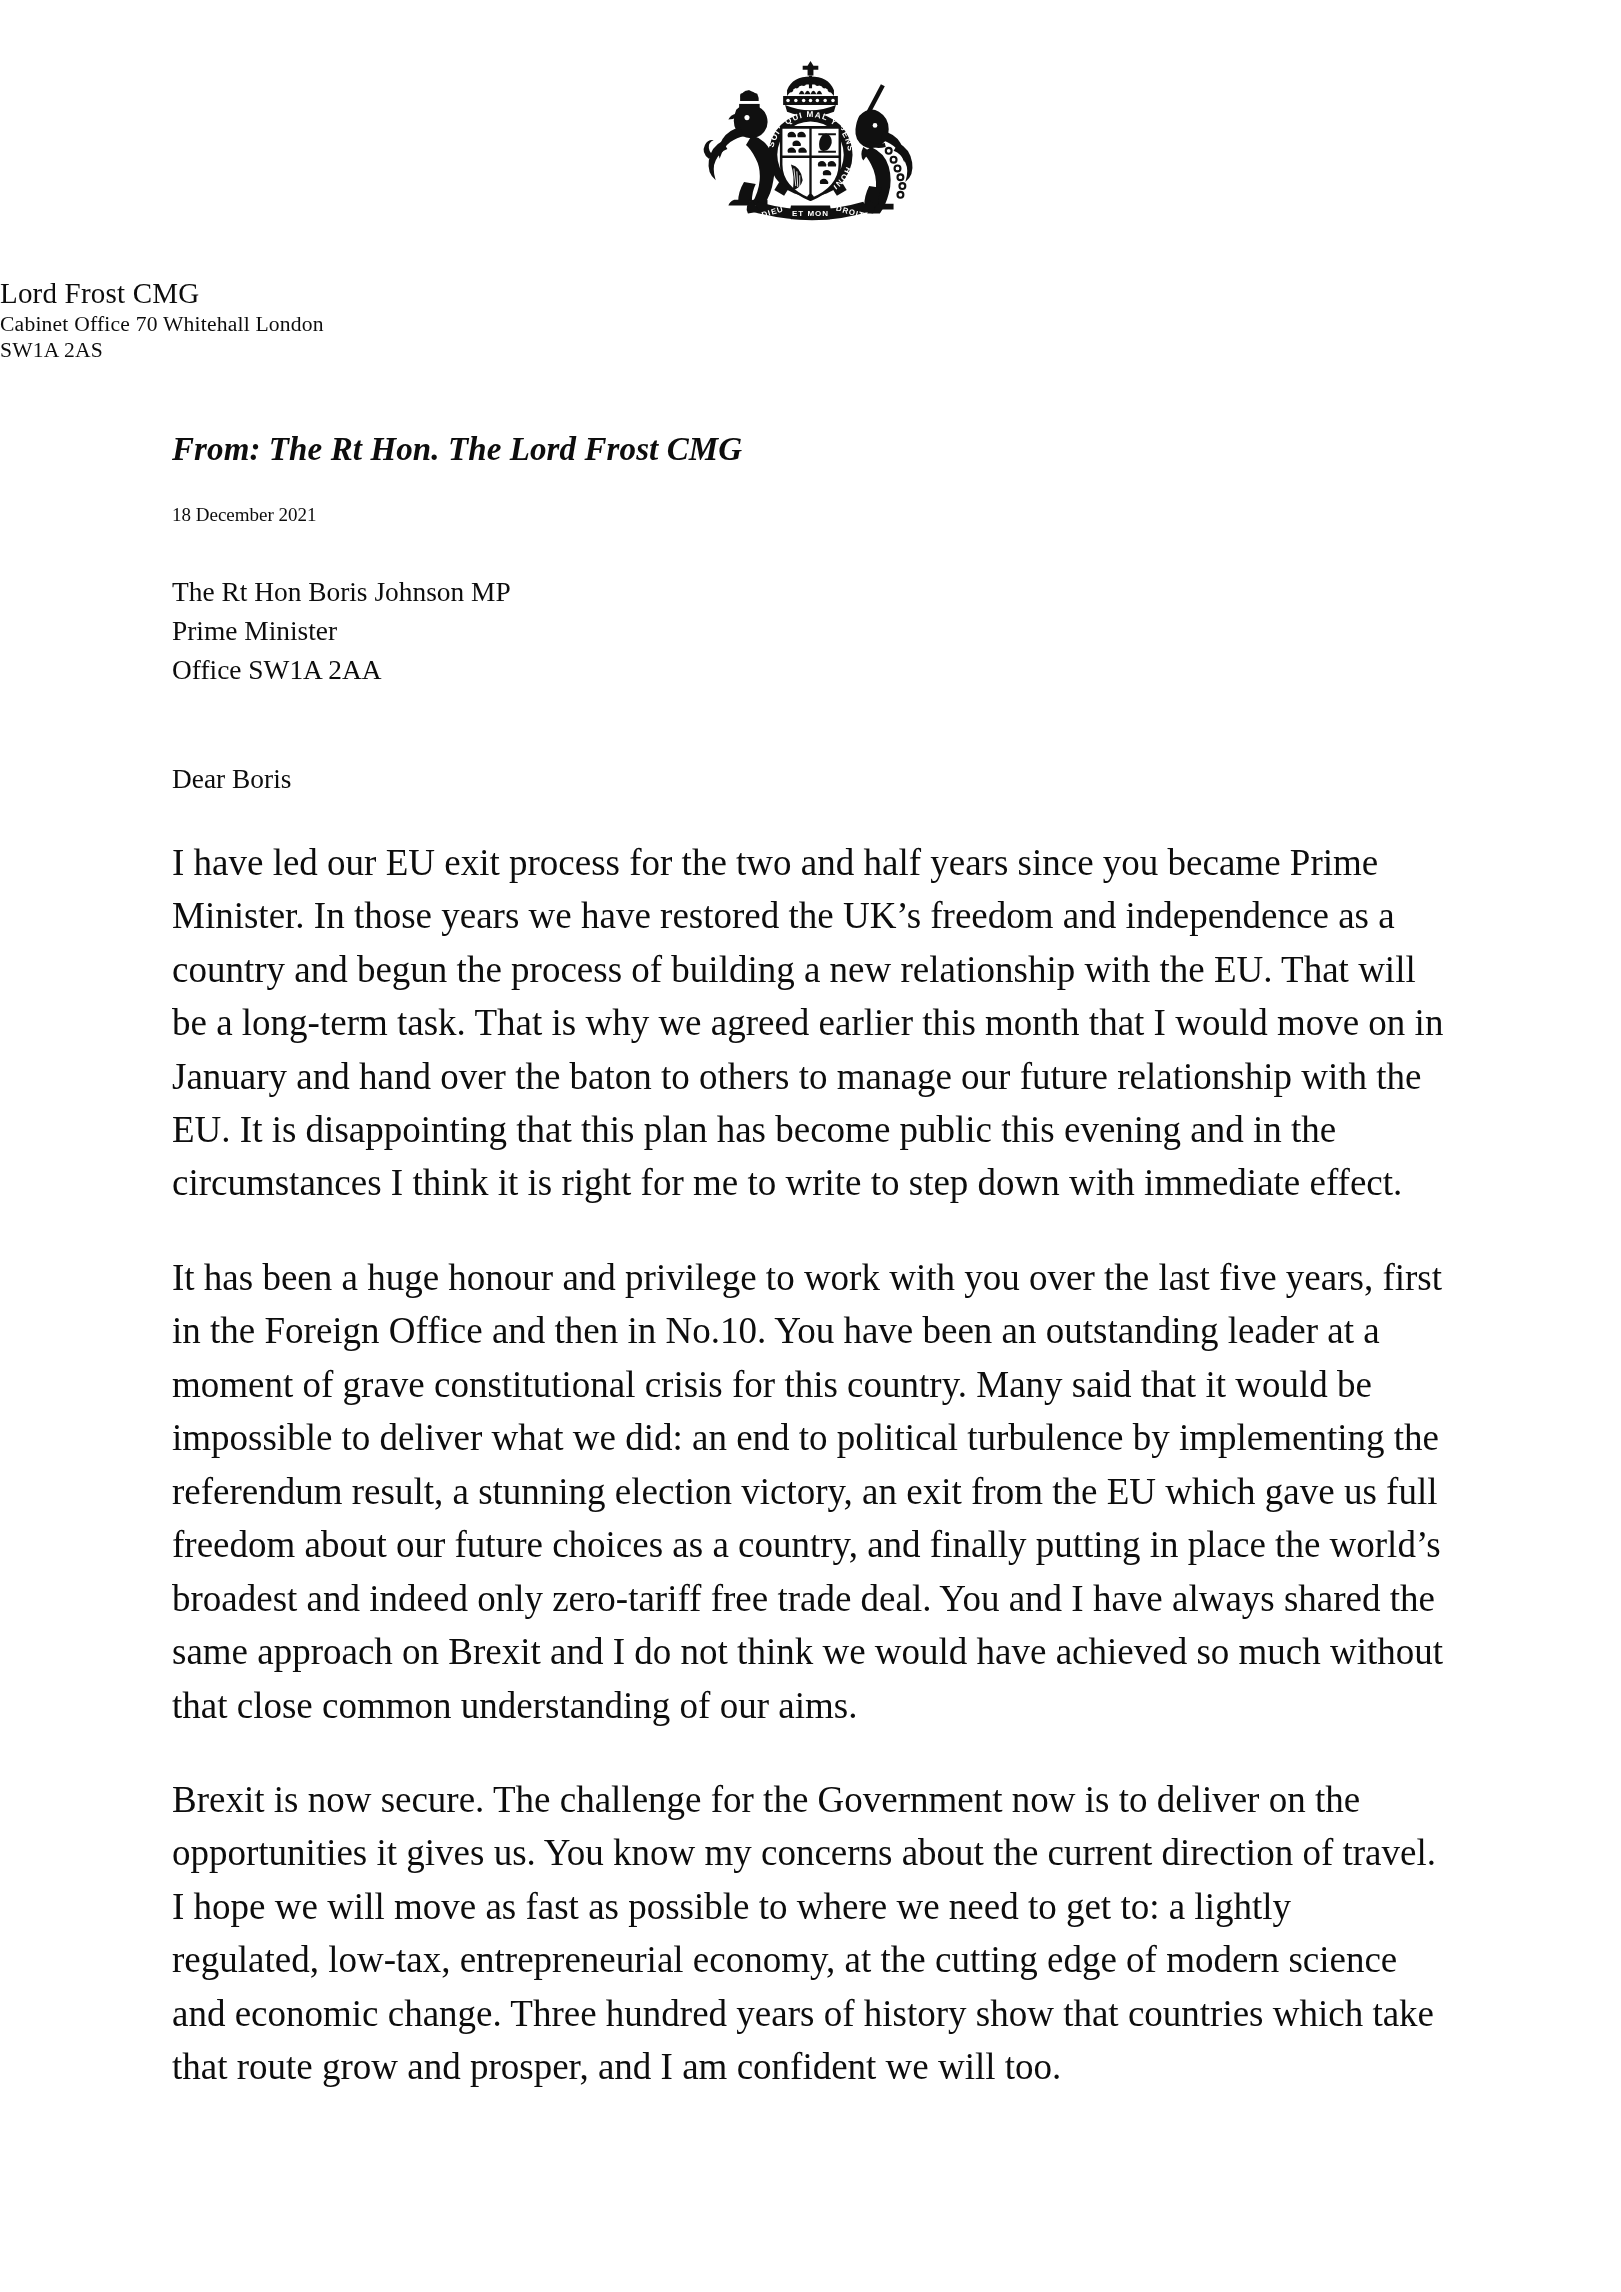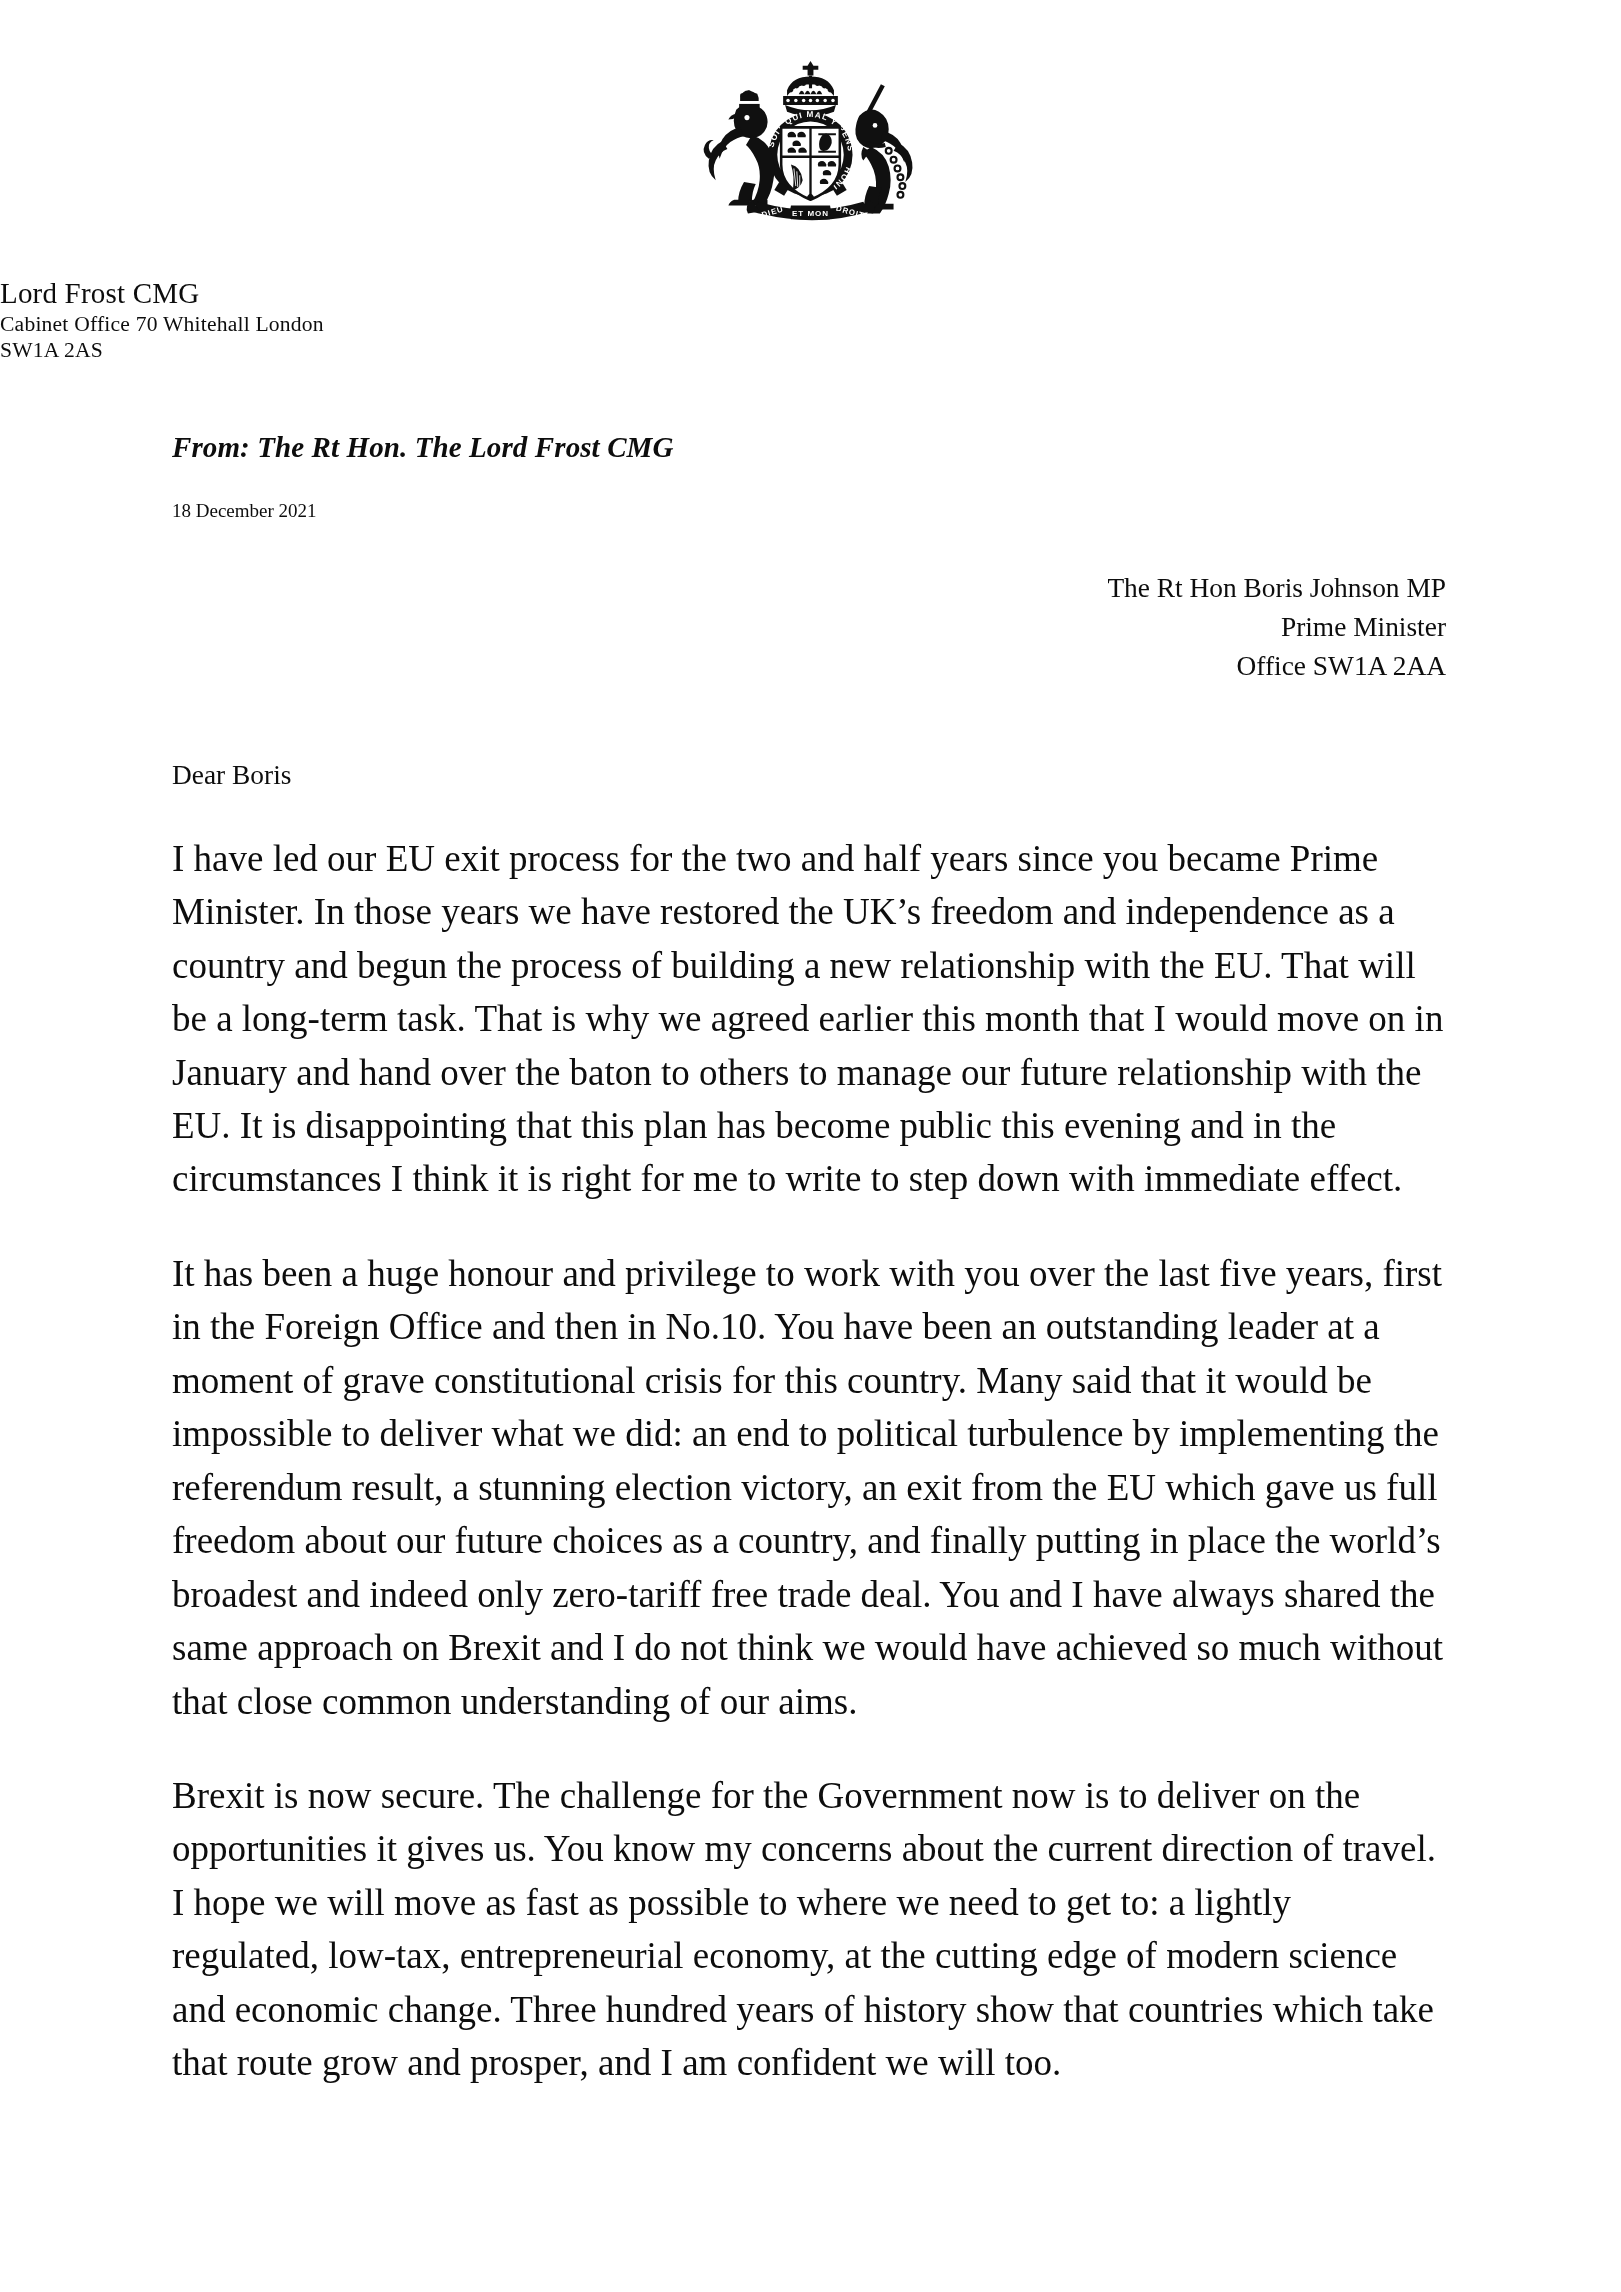--- a/index.html
+++ b/index.html
@@ -63,35 +63,34 @@
   .body-col {
     position: absolute;
     left: 172px;
     top: 431px;
     width: 1274px;
   }
 
   .from-line {
     font-weight: bold;
     font-style: italic;
-    font-size: 29px;
+    font-size: 33px;
     letter-spacing: 0.1px;
     margin: 0 0 0 0;
   }
 
   .date-line {
     font-size: 19px;
     margin-top: 36px;
   }
 
   .addr-block {
     font-size: 27.4px;
     line-height: 1.42;
     margin-top: 47px;
-    text-align: right;
   }
   .addr-block div { white-space: nowrap; }
 
   .salutation {
     font-size: 27.4px;
     margin-top: 74px;
   }
 
   .para {
     font-size: 37px;

